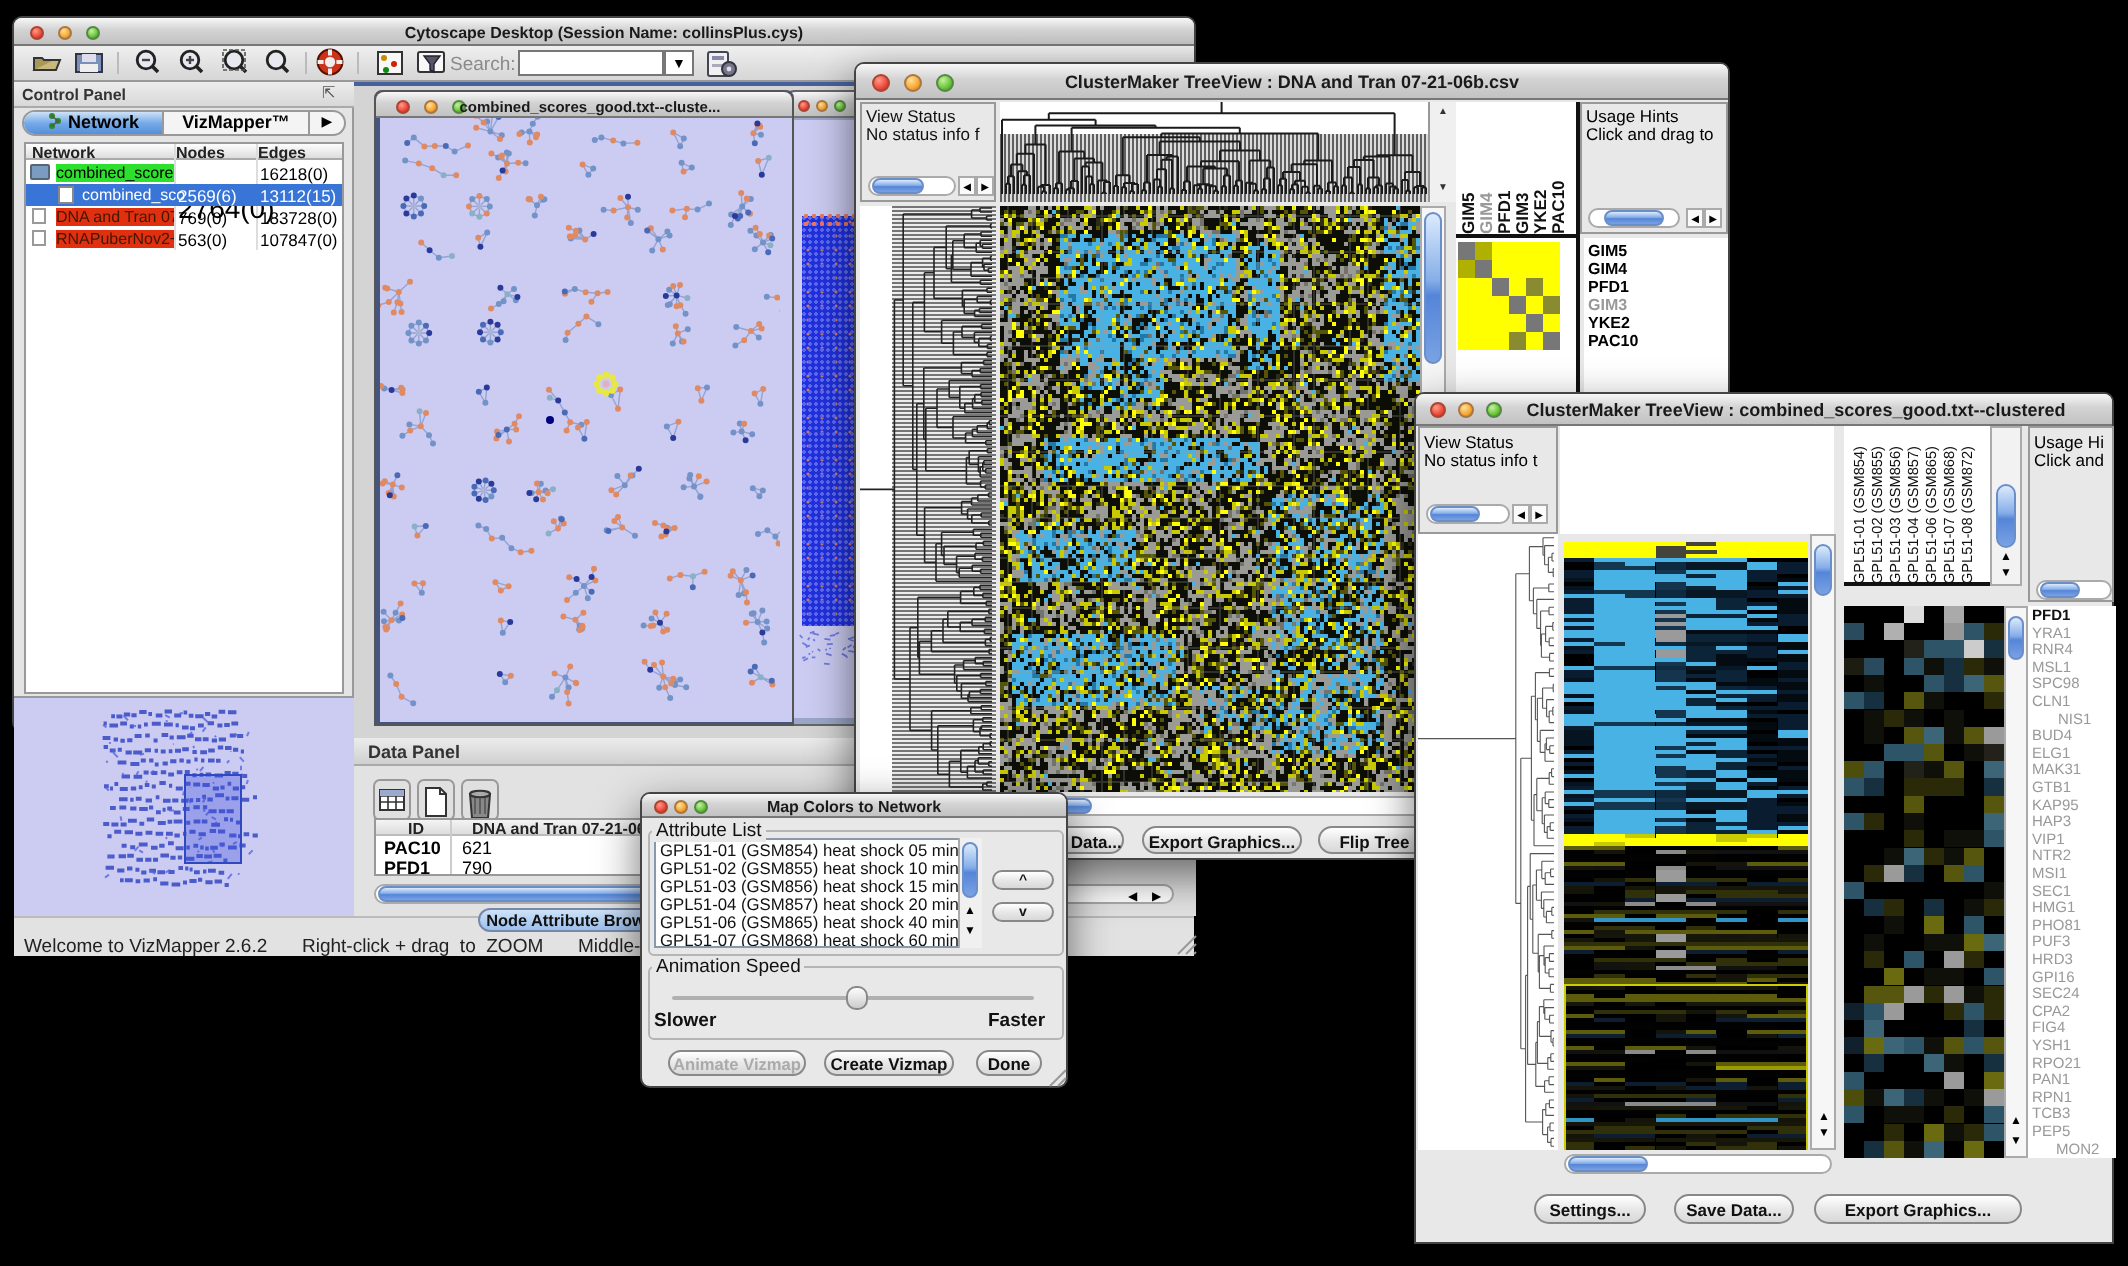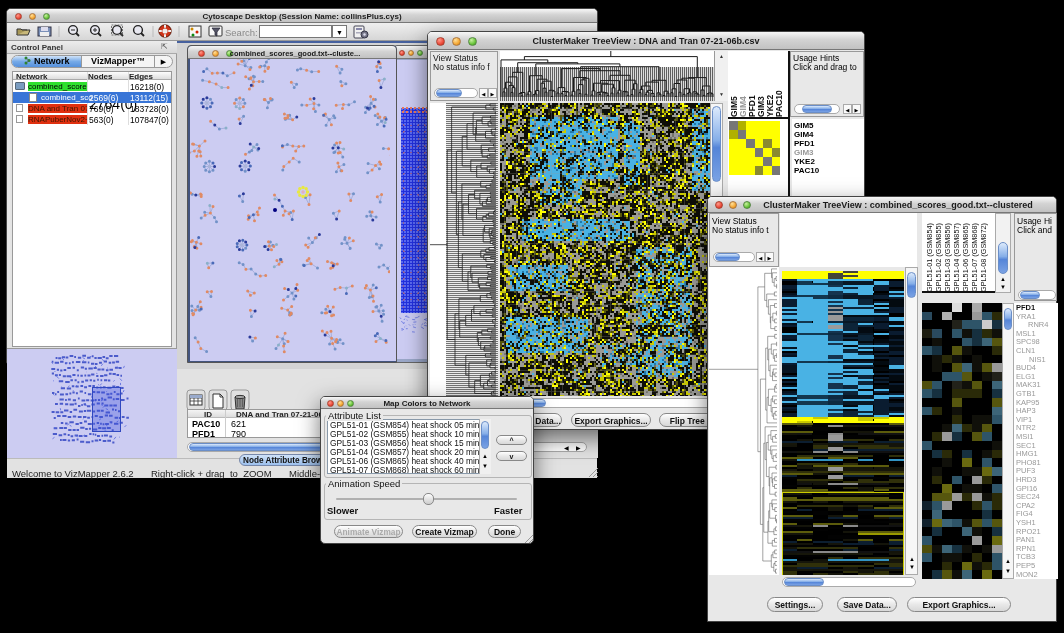--- a/index.html
+++ b/index.html
@@ -129,20 +129,23 @@
     <div class="abs" style="left:0;top:294px;width:170px;height:118px;background:#ccccf2;border-top:1px solid #999">
       <svg width="170" height="109">
           <path stroke="#2a3fc0" stroke-width="2" fill="none" opacity="0.8" d="M48.6 9.1h1.9M51.2 9.2h3M54.9 8.3h3.2M58.7 8.6h2.6M62.6 7h3.7M67.2 8h1.8M70.9 8.8h3.3M75.3 6.8h3.7M80.1 8.7h3.5M84.8 7.3h1.8M87.4 8.9h2.3M90.6 9.1h4.2M95.5 8h2.6M98.8 9.2h2.8M102.3 6.9h3.3M107 7.1h4.2M44.8 12.8h1.6M47.7 13.8h4.3M53.1 12.8h3.4M57.9 14.3h2M61.9 14.2h1.7M65 13.3h1.9M68.9 12.9h4.5M75 13.2h4.4M80.8 13.6h1.6M84 14.8h3.3M88 15.1h2.5M92 13.7h2.9M96.8 12.6h3.2M101.7 13.8h2.5M105.1 13.5h2.8M108.7 12.8h3.4M44.3 20h3.9M49.8 20.7h2.2M53.2 21.4h2.2M56.6 21.1h2.6M60.3 19h3.5M65.6 18.7h2.3M69.8 21.3h2M73.8 18.5h3.3M77.8 19.7h2.1M81.4 19.6h4.4M86.6 18.9h3.2M90.5 20.6h3.2M94.4 20.6h2.9M98.9 21.2h2.6M102.4 20.8h3.6M107.9 18.8h3M111.5 19h3.1M44.8 24.5h2.2M47.9 26.2h2.9M51.9 25.9h2M55.8 27.3h3.1M59.6 27.2h4.5M65.4 26.1h3.1M70.3 26.4h1.7M73.4 26.7h2.4M77.4 26.6h1.8M80.5 26.4h3M84.1 25.6h3.3M89.2 27h2.2M93.1 27.1h3.4M97.1 26.3h3.3M101.9 24.7h2.7M105.5 25h3.3M109.5 25.9h2.6M113.4 26.8h1.6M51.8 32.3h4.4M58.2 33h4.5M63.4 31.2h2.5M67.6 31.2h2.1M70.4 33.3h1.9M74.3 32.7h2.6M78.1 31.6h3.1M82.7 31.3h2.2M86.2 31.8h2.1M90.2 30.8h1.6M93.5 31.3h1.7M97 31.2h3.3M101 31.4h2.3M53.8 39.3h4.2M59.8 39.4h4.3M64.8 37.2h2.5M68.7 37.5h3M73.4 37.1h2.7M77.1 38.3h2.9M81.4 37.1h2.8M85.4 37h2.5M89.2 38.6h2.1M92.8 38.4h1.9M95.8 38.3h2.8M100.3 38.7h4.2M105.3 37.5h3.1M109.1 37.9h3.2M114.1 39h2.5M45 44.1h2.4M48 45.3h1.5M50.2 43h1.9M52.9 45.5h4M58.4 45.2h2.7M62.4 44.6h1.9M65.4 43.5h2.3M68.9 44.3h2M72.7 42.5h3.2M77.5 43.9h1.6M80.9 45.2h3.5M86 42.9h2.3M89.6 43.2h3.5M94.2 43.5h3.7M99.4 45.3h3.1M103.2 44.8h2.1M106.8 42.9h1.8M109.4 45.2h3.1M113.5 44.6h2.1M52.5 50.6h4.3M58.1 50.9h1.7M60.9 50.4h2.9M65.8 51.3h3.2M70.9 49.6h1.8M74.5 51.4h3.8M79.1 51.3h3.1M83.6 51.4h3.5M87.9 51.1h1.7M91 51h2.1M94.1 49.4h1.9M96.7 50.8h2.7M100.6 48.6h4.4M105.8 50.2h1.9M108.7 50.1h3.5M113.6 50.9h4M119.5 49.6h2M48 55h2.9M52.7 54.8h3.4M58.1 55.3h3.1M62.6 55.5h4.3M67.5 54.7h2.1M71 57.1h2.4M74.3 55.9h1.5M76.6 55.2h2.4M79.9 57.3h3.4M84.4 55.5h3.4M89.7 54.6h3.2M94.5 54.6h2.1M97.3 56.6h4M102.4 56.6h3.2M106.3 56.6h3.6M44.6 63h3M48.7 63.2h3.5M53.3 63.2h3M57 61.4h4.4M62.7 62.9h2.4M66.4 60.8h3.7M71.9 62.5h4M76.8 61.9h2.3M79.8 61.7h4.4M86.1 62.4h2M89.8 61.8h3.4M93.9 61.7h2.8M98.6 63.4h4.4M105 60.6h2M108 60.9h1.5M111 62.3h2.1M46.7 69.1h2.1M50.1 66.9h3.5M55.3 67.1h4.2M60.7 67.9h3.5M65.8 67.4h3.4M70.8 67.9h3.8M76 67.9h3.4M80.2 68.8h2.7M84.5 67.9h1.7M87.7 66.9h3.1M92.3 68.1h3.6M97.8 66.5h3.2M102 66.7h3.6M107.6 68.8h3.6M112 69.1h1.5M114.8 68.1h2.8M119.3 68.8h2.6M53.8 73.9h2.5M58.1 74.6h2.5M62.4 73.3h4.4M68.5 74.9h3.3M72.6 73.9h2.7M77 72.6h2.9M80.8 75.1h4M86.2 74.8h1.7M89.7 73.9h2.4M93.1 74.7h1.7M95.6 75.2h1.8M98.1 74.9h3.8M102.8 73.2h2.6M107 74.7h4.4M112.7 73.7h3.1M46.7 79.3h3.6M52.3 79.1h3.7M56.6 78.9h3.3M61.2 80.9h3.3M65.6 80.9h3.1M69.5 80.9h2.5M73.2 78.8h4.3M78.2 79.9h2.6M81.9 79.8h2.2M85.9 80.4h4.3M91.2 79h3.2M95.1 79.3h3.9M99.8 78.9h4M104.7 81.2h2M45.8 84.9h4.2M51.6 86.3h3.6M56.5 85.3h2.7M60.7 85.9h2M63.6 87.2h2.6M67.6 86.4h3.4M71.7 87.1h3.8M77.2 87h3.1M82.2 85h2.3M85.6 85.2h1.6M87.8 85.7h1.5M90 87.1h2.9M94.5 86.7h1.7M97 86.4h3.9M102.3 87.4h2.8M53 91.1h1.8M55.4 91.1h4M60.8 91.6h2.3M64.8 91.3h3.1M69.6 90.6h1.9M73.1 92.8h4.1M78.8 93.3h4.3M84.5 92.2h2M87.7 91.5h3.6M92 90.9h2.1M95.7 92.1h3.6M100.3 91.8h3.7M105.3 93.5h2.1"></path>
           <path stroke="#5566dd" stroke-width="1" fill="none" opacity="0.8" d="M79.9 23.1l-0.3 -0.1M76.6 69.7l-0.8 0.6M94.3 16.8l1.6 -2.1M64.5 77.3l-1.9 -1.1M75.7 87.3l2.3 -1.4M92.1 77.2l0.1 -0.9M57 11.1l-2.3 -2.3M98.1 56.4l-2.2 2.2M117 41.1l-0.7 1.9M93.9 69.8l-1.6 1.1M77.9 9.8l-2.3 -1.2M62.9 28.4l2.1 -0.5M61 14.1l-2.2 -0.5M76.3 11.9l0.1 -0.8M47.4 46.2l-1.7 -1.6M100.1 42.3l-0.7 0.3M98.8 59.6l2.2 1.1M70.6 87.9l-2.4 -1.6M54.8 38.2l-0.7 -0.6M91.6 35.3l-0.1 0.9M112.7 88.3l-0.7 -0.6M117.4 78.1l1.9 -1.9M66.8 41.9l-1 -0.2M114 38.7l0 -0.9M88.4 52.4l-1.6 -2.2M100.2 77.3l-0.8 -1.5M53.3 59.2l0.4 2.2M94.8 54.9l0.5 2M112.3 19.6l-1.9 -1.9M46.9 79.1l2.3 0M100.7 62.6l0.8 -0.5M114.9 31.8l-2 -2.2M102.7 72.9l1.8 1.5M62.3 36.6l-1.1 1.8M46.1 31.5l0.8 0.7M46.2 14.8l-1.7 -1.4M82.8 7.7l1.6 -0.2M93 36.5l1.7 -2M108.4 26.5l0.1 0.3M94.4 52.2l1.1 -2.2M84.5 48.6l0.6 -2M96.9 12.1l-2.3 -2.2M116.5 19.1l0.9 -2.2M89.6 23.9l0.5 1.2M94.7 52l1.1 -2.5M49.9 25.6l-0.2 1.3M47.9 22.9l0.1 -0.9M51.9 29.6l-2.4 -2.4M106.5 32.5l1.1 -1.3M99.2 81.8l-2.4 0.5M111.4 71.9l-1.9 1.2M100.3 18.9l0.8 0.6M60.4 76.4l1.8 -2.1M80 56.2l-2.5 0.1M113.5 33.9l-0 2.2M108.9 87.9l-2 2.5M69.9 36.3l-1.6 1.5M88.4 44.9l-0 0.1M87.9 18.2l1.1 -1.2M47.5 88.3l-2 1.5"></path>
         </svg>
       <div class="abs" style="left:85px;top:38px;width:29px;height:45px;background:rgba(60,80,220,.35);border:1px solid #3048c0"></div>
     </div>
   </div>
 
   <div class="abs" style="left:170px;top:360px;width:421px;height:89px;background:#e2e2e2">
+    <div class="abs" style="left:0;top:0;width:100%;height:14px;background:linear-gradient(#ececec,#d0d0d0);border-bottom:1px solid #aaa">
+      <div class="lbl" style="left:7px;top:2px;font-size:9px;font-weight:bold;color:#333">Data Panel</div>
+    </div>
     <div class="abs" style="left:8px;top:19px;width:120px;height:26px"><svg width="120" height="26">
           <rect x="2" y="2" width="18" height="20" rx="3" fill="#e0e0e0" stroke="#999"></rect>
           <rect x="24" y="2" width="18" height="20" rx="3" fill="#e0e0e0" stroke="#999"></rect>
           <rect x="46" y="2" width="18" height="20" rx="3" fill="#e0e0e0" stroke="#999"></rect>
           <rect x="5" y="7" width="12" height="10" fill="#fff" stroke="#333"></rect>
           <path d="M5 10h12M5 13h12M9 7v10M13 7v10" stroke="#333" stroke-width="0.8"></path>
           <rect x="5" y="7" width="12" height="3" fill="#99aacc"></rect>
           <path d="M28 6h7l3 3v11h-10z" fill="#fff" stroke="#333"></path>
           <path d="M35 6v3h3" fill="none" stroke="#333"></path>
           <path d="M50 9h10l-1 12h-8z" fill="#888" stroke="#333"></path>
@@ -477,21 +480,21 @@
 
   <div class="abs" style="left:294px;top:106px;width:12px;height:276px;background:#f6f6f6;border:1px solid #aaa">
     <div class="pthumb" style="left:1px;top:4px;width:8px;height:22px"></div>
     <div class="lbl" style="left:2px;top:254px;font-size:6px">▲</div>
       <div class="lbl" style="left:2px;top:264px;font-size:6px">▼</div>
   </div>
 
   <div class="abs" style="left:306px;top:106px;width:44px;height:276px;background:#fff;font-size:7.5px;color:#999;overflow:hidden">
     <div class="lbl" style="left:2px;top:0.0px;color:#111;font-weight:bold;">PFD1</div>
       <div class="lbl" style="left:2px;top:8.6px;">YRA1</div>
-      <div class="lbl" style="left:14px;top:17.2px;">RNR4</div>
+      <div class="lbl" style="left:2px;top:17.2px;">RNR4</div>
       <div class="lbl" style="left:2px;top:25.8px;">MSL1</div>
       <div class="lbl" style="left:2px;top:34.4px;">SPC98</div>
       <div class="lbl" style="left:2px;top:43.0px;">CLN1</div>
       <div class="lbl" style="left:2px;top:51.6px;padding-left:13px;">NIS1</div>
       <div class="lbl" style="left:2px;top:60.2px;">BUD4</div>
       <div class="lbl" style="left:2px;top:68.8px;">ELG1</div>
       <div class="lbl" style="left:2px;top:77.4px;">MAK31</div>
       <div class="lbl" style="left:2px;top:86.0px;">GTB1</div>
       <div class="lbl" style="left:2px;top:94.6px;">KAP95</div>
       <div class="lbl" style="left:2px;top:103.2px;">HAP3</div>
@@ -506,21 +509,21 @@
       <div class="lbl" style="left:2px;top:180.6px;">GPI16</div>
       <div class="lbl" style="left:2px;top:189.2px;">SEC24</div>
       <div class="lbl" style="left:2px;top:197.8px;">CPA2</div>
       <div class="lbl" style="left:2px;top:206.4px;">FIG4</div>
       <div class="lbl" style="left:2px;top:215.0px;">YSH1</div>
       <div class="lbl" style="left:2px;top:223.6px;">RPO21</div>
       <div class="lbl" style="left:2px;top:232.2px;">PAN1</div>
       <div class="lbl" style="left:2px;top:240.8px;">RPN1</div>
       <div class="lbl" style="left:2px;top:249.4px;">TCB3</div>
       <div class="lbl" style="left:2px;top:258.0px;">PEP5</div>
-      <div class="lbl" style="left:2px;top:266.6px;">MON2</div>
+      <div class="lbl" style="left:14px;top:266.6px;">MON2</div>
   </div>
 
   <div class="btn" style="left:59px;top:400px;width:56px;height:15px;font-size:8.5px;line-height:15px">Settings...</div>
   <div class="btn" style="left:129px;top:400px;width:60px;height:15px;font-size:8.5px;line-height:15px">Save Data...</div>
   <div class="btn" style="left:199px;top:400px;width:104px;height:15px;font-size:8.5px;line-height:15px">Export Graphics...</div>
 </div>
 
 <div class="win" style="left:320px;top:396px;width:214px;height:148px;border-radius:5px;z-index:4">
   <div class="tbar" style="height:12px"></div>
   <div class="tl r" style="left:6px;top:3px;width:7px;height:7px"></div>

